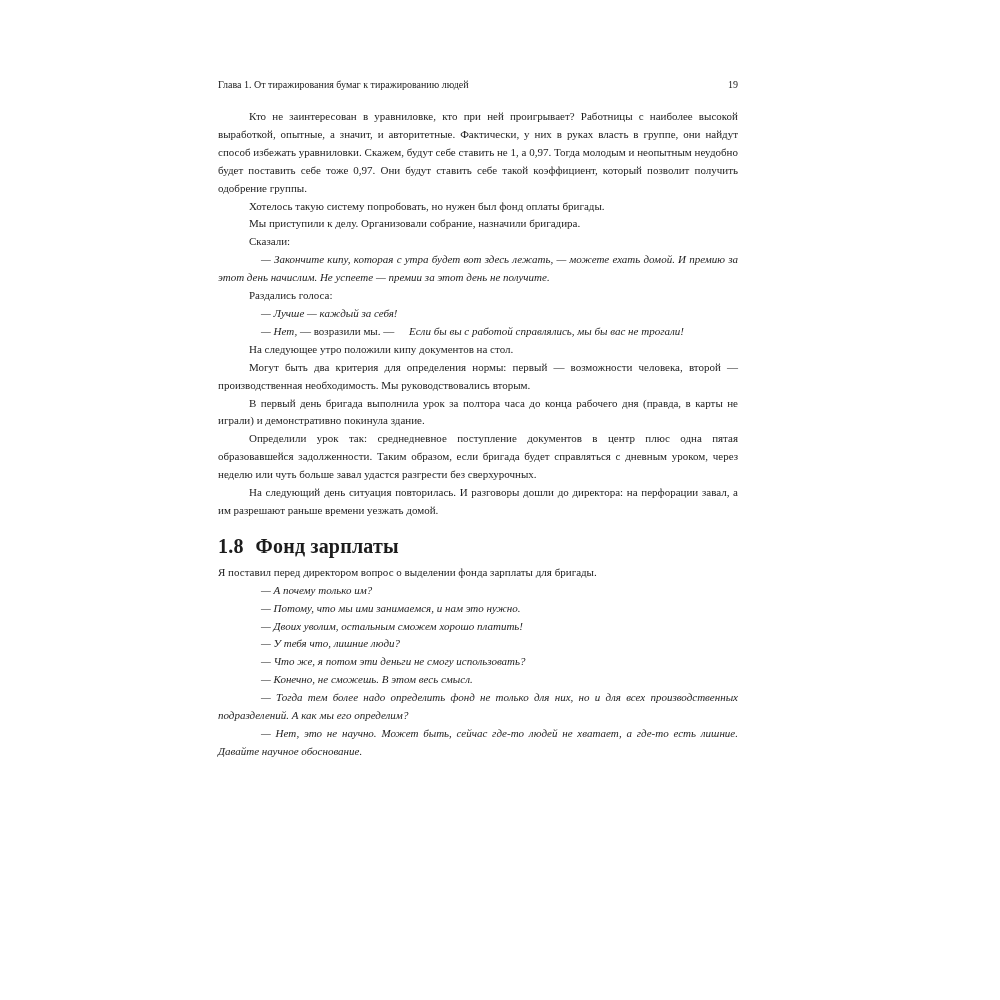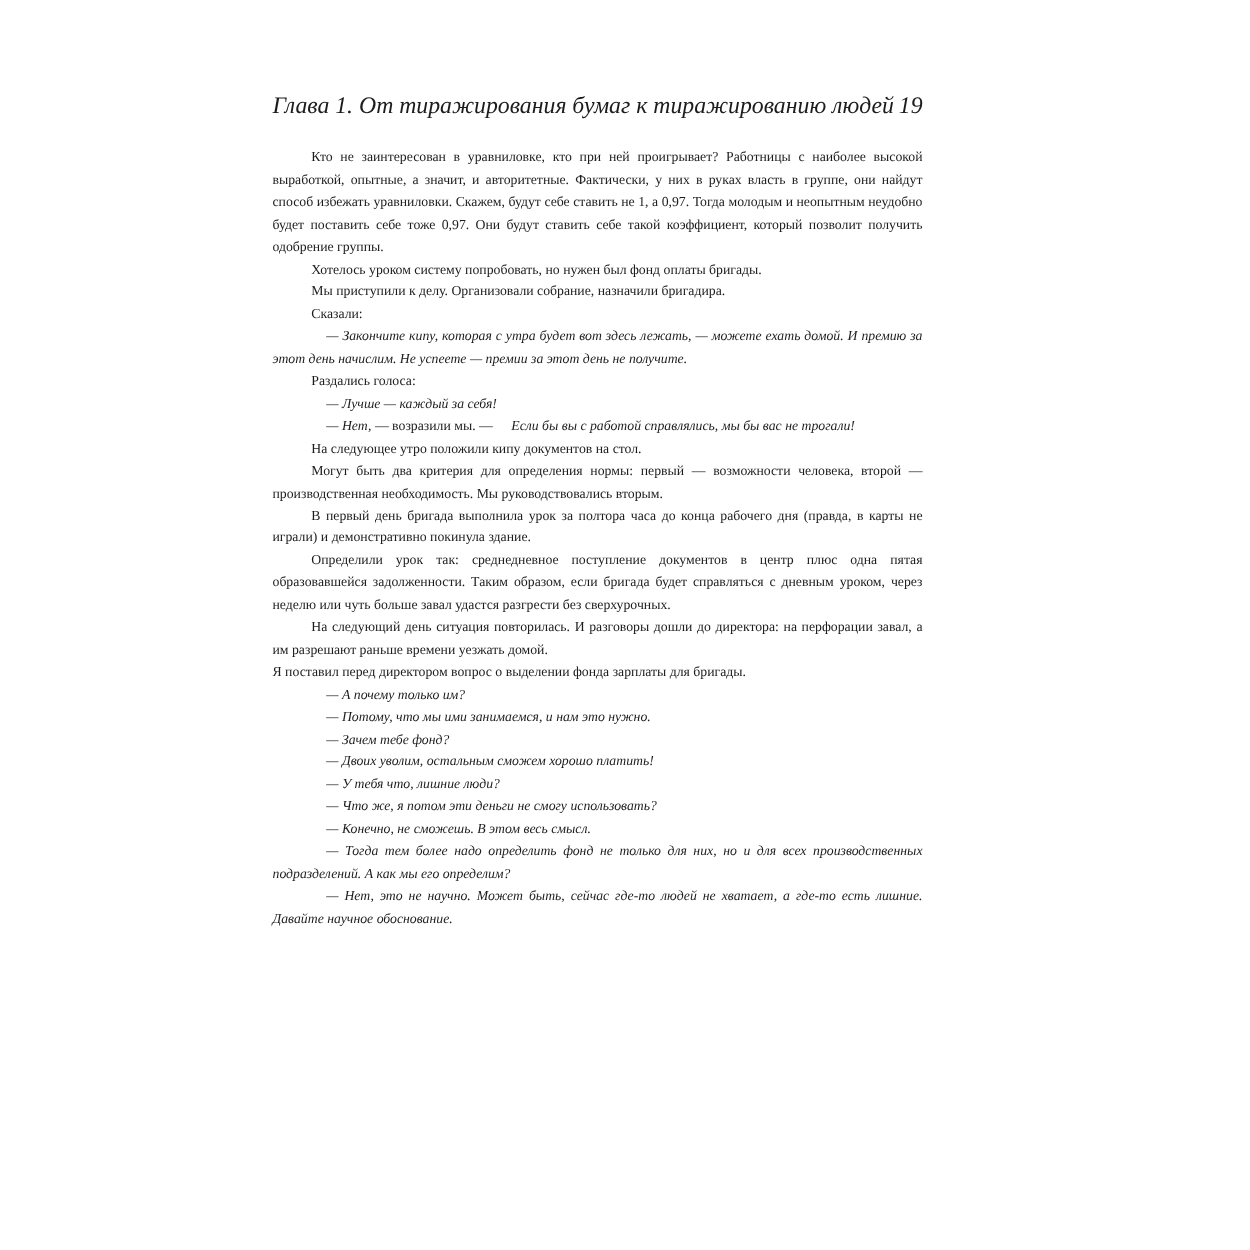--- a/index.html
+++ b/index.html
@@ -23,24 +23,23 @@
   .content {
     position: absolute;
     left: 218px;
     top: 76px;
     width: 520px;
   }
   .running-head {
     display: flex;
     justify-content: space-between;
     align-items: baseline;
-    font-style: italic;
-    font-size: 19px;
+    font-size: 10px;
     line-height: 18px;
-    margin-bottom: 24px;
+    margin-bottom: 14px;
   }
   .text-body p {
     margin: 0;
     font-size: 11px;
     line-height: 17.9px;
     text-align: justify;
     text-indent: 31px;
     hyphens: manual;
     -webkit-hyphens: manual;
   }
@@ -69,36 +68,36 @@
 <body>
 
 <div class="page">
   <div class="content">
     <div class="running-head">
       <span class="rh-title">Глава 1. От тиражирования бумаг к тиражированию людей</span>
       <span class="rh-page">19</span>
     </div>
     <div class="text-body">
         <p><span>Кто не заинтересован в уравниловке, кто при ней проигрывает? Работницы с наиболее высокой выработкой, опытные, а значит, и авторитетные. Фактиче­ски, у них в руках власть в группе, они найдут способ избежать уравниловки. Ска­жем, будут себе ставить не 1, а 0,97. Тогда молодым и неопытным неудобно будет поставить себе тоже 0,97. Они будут ставить себе такой коэффициент, который позволит получить одобрение группы.</span></p>
-        <p><span>Хотелось уроком систему попробовать, но нужен был фонд оплаты бригады.</span></p>
+        <p><span>Хотелось такую систему попробовать, но нужен был фонд оплаты бригады.</span></p>
         <p><span>Мы приступили к делу. Организовали собрание, назначили бригадира.</span></p>
         <p><span>Сказали:</span></p>
         <p><span class="it">— Закончите кипу, которая с утра будет вот здесь лежать, — можете ехать домой. И премию за этот день начислим. Не успеете — премии за этот день не получите.</span></p>
         <p><span>Раздались голоса:</span></p>
         <p><span class="it">— Лучше — каждый за себя!</span></p>
         <p><span class="it">— Нет, </span><span>— возразили мы. — </span><span class="it">Если бы вы с работой справлялись, мы бы вас не трогали!</span></p>
         <p><span>На следующее утро положили кипу документов на стол.</span></p>
         <p><span>Могут быть два критерия для определения нормы: первый — возможности чело­века, второй — производственная необходимость. Мы руководствовались вторым.</span></p>
         <p><span>В первый день бригада выполнила урок за полтора часа до конца рабочего дня (правда, в карты не играли) и демонстративно покинула здание.</span></p>
         <p><span>Определили урок так: среднедневное поступление документов в центр плюс одна пятая образовавшейся задолженности. Таким образом, если бригада будет справляться с дневным уроком, через неделю или чуть больше завал удастся раз­грести без сверхурочных.</span></p>
         <p><span>На следующий день ситуация повторилась. И разговоры дошли до директора: на перфорации завал, а им разрешают раньше времени уезжать домой.</span></p>
+        <h2 class="section-heading"><span class="section-number">1.8</span><span>Фонд зарплаты</span></h2>
         <p class="no-indent"><span>Я поставил перед директором вопрос о выделении фонда зарплаты для бригады.</span></p>
         <p><span class="it">— А почему только им?</span></p>
         <p><span class="it">— Потому, что мы ими занимаемся, и нам это нужно.</span></p>
-        <p><span class="it">— Зачем тебе фонд?</span></p>
         <p><span class="it">— Двоих уволим, остальным сможем хорошо платить!</span></p>
         <p><span class="it">— У тебя что, лишние люди?</span></p>
         <p><span class="it">— Что же, я потом эти деньги не смогу использовать?</span></p>
         <p><span class="it">— Конечно, не сможешь. В этом весь смысл.</span></p>
         <p><span class="it">— Тогда тем более надо определить фонд не только для них, но и для всех производственных подразделений. А как мы его определим?</span></p>
         <p><span class="it">— Нет, это не научно. Может быть, сейчас где-то людей не хватает, а где-то есть лишние. Давайте научное обоснование.</span></p>
       </div>
   </div>
 </div>
 

